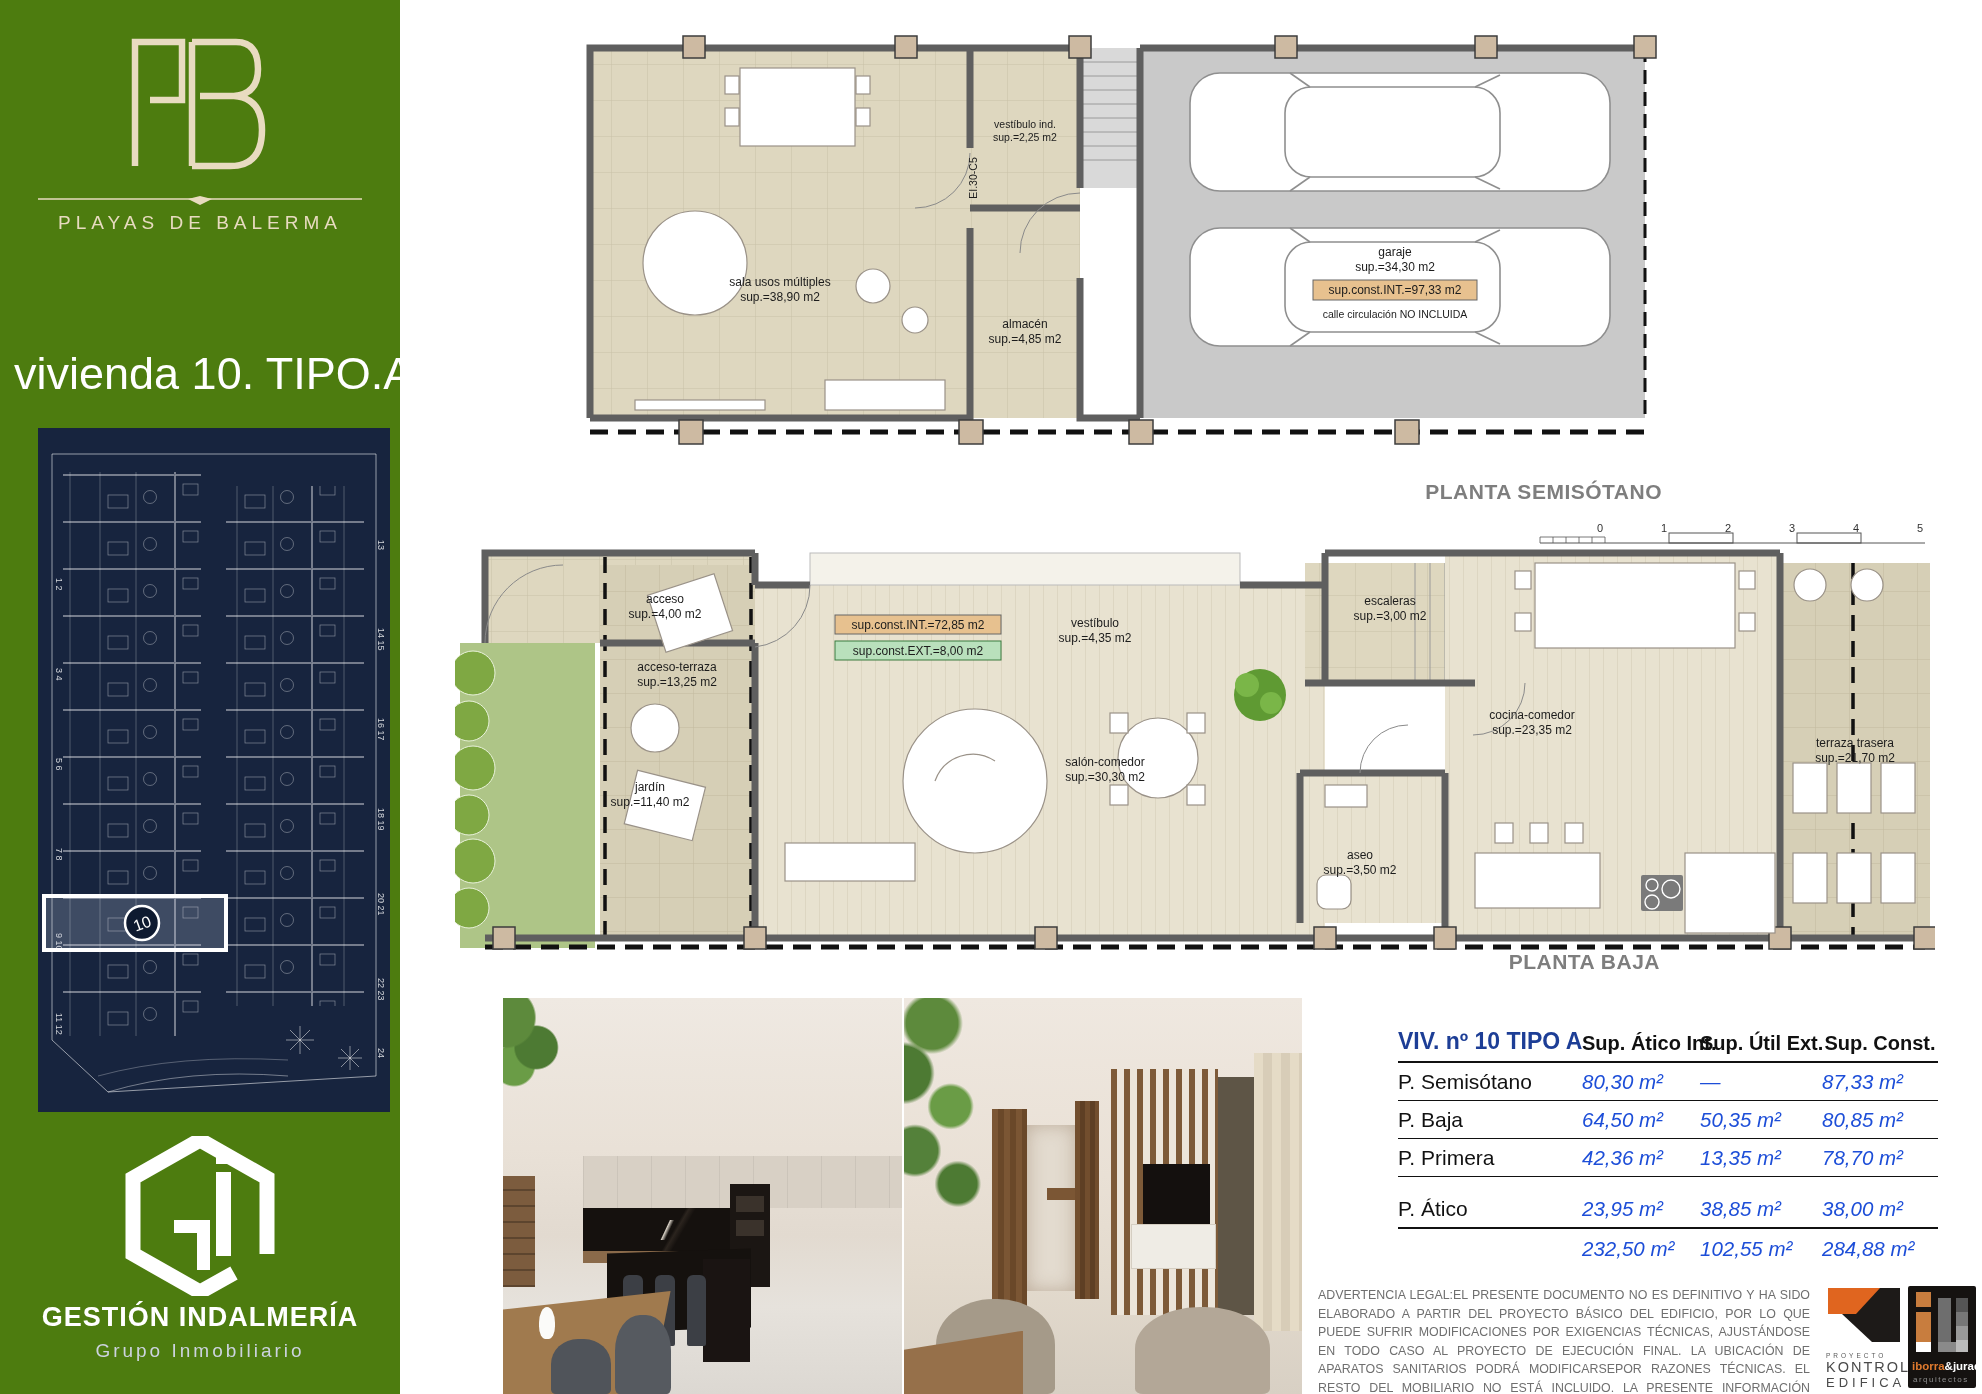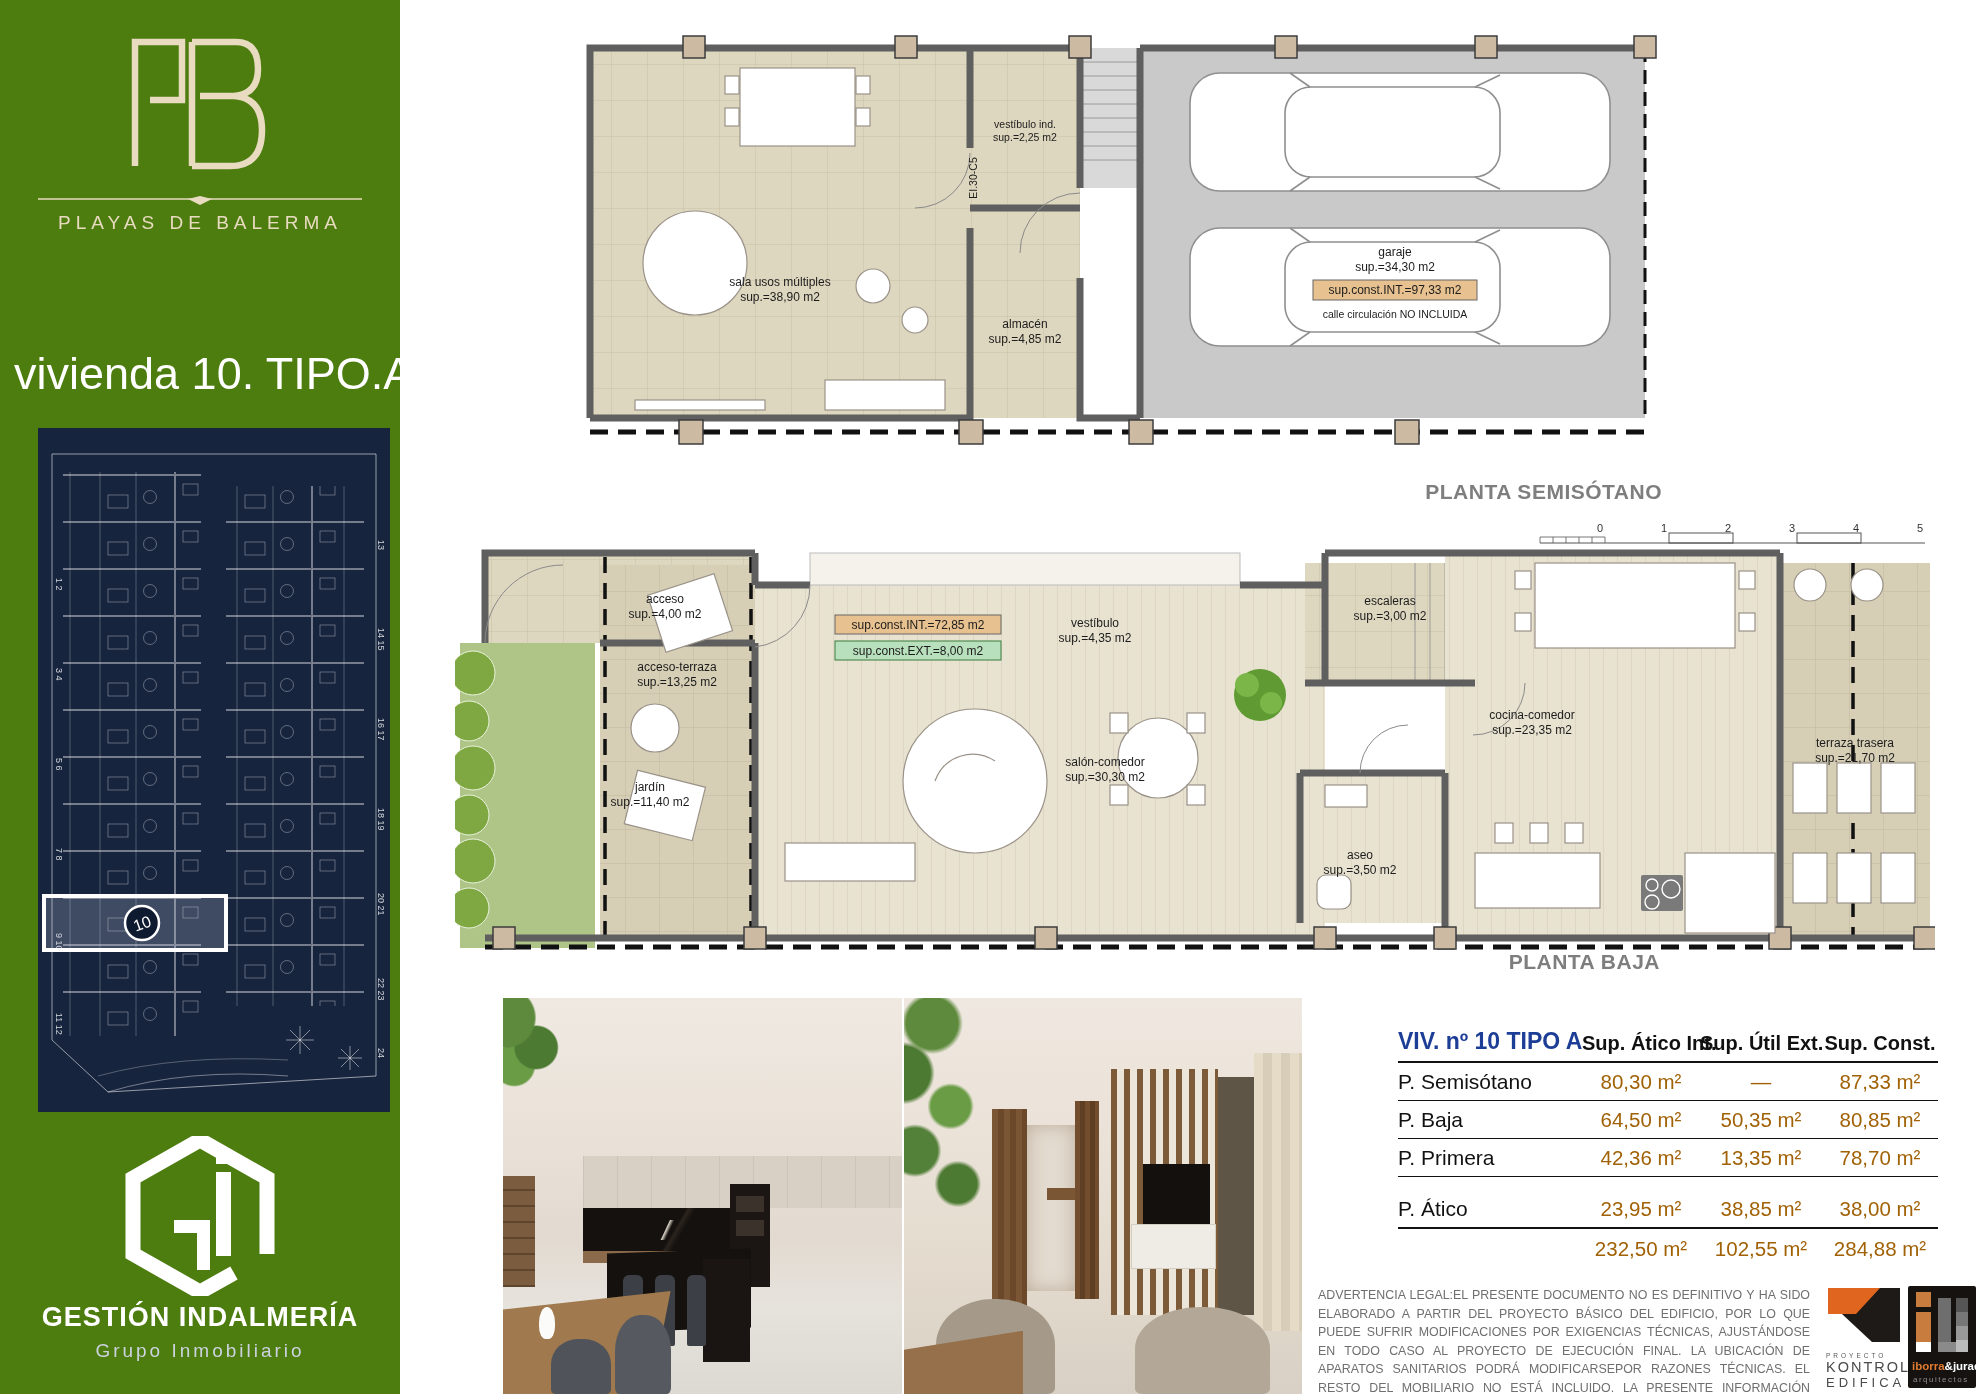--- a/index.html
+++ b/index.html
@@ -22,21 +22,21 @@
   
   #sumTable{left:1398px;top:1028px;width:540px;font-size:20.5px;}
   #sumTable .hdr{display:grid;grid-template-columns:184px 118px 122px 116px;
                  align-items:end;padding-bottom:6px;border-bottom:2.5px solid #111;}
   #sumTable .ttl{color:#1d3e96;font-weight:bold;font-size:23px;white-space:nowrap;}
   #sumTable .colh{font-weight:bold;color:#111;text-align:center;white-space:nowrap;font-size:20px;}
   #sumTable .row{display:grid;grid-template-columns:184px 118px 122px 116px;
                  padding:7px 0 6px 0;border-bottom:1.5px solid #111;}
   #sumTable .row.last{border-bottom:2.5px solid #111;margin-top:13px;}
   #sumTable .rlabel{font-size:21px;color:#111;}
-  #sumTable .val{text-align:center;color:#a16207;}
+  #sumTable .val{text-align:left;color:#1d4ed8;font-style:italic;}
   #sumTable .tot{display:grid;grid-template-columns:184px 118px 122px 116px;padding-top:8px;}
   
   #legal{left:1318px;top:1286px;width:492px;font-size:12.4px;line-height:1.5;
          color:#6f6f6f;text-align:justify;}
   
   .photo{top:998px;height:396px;overflow:hidden;}
   .photo>div{position:absolute;}
   
   #kontrol{left:1826px;top:1284px;width:78px;}
   #kontrol .t1{font-size:6.5px;letter-spacing:3px;color:#5a5a5a;margin-top:2px;}

